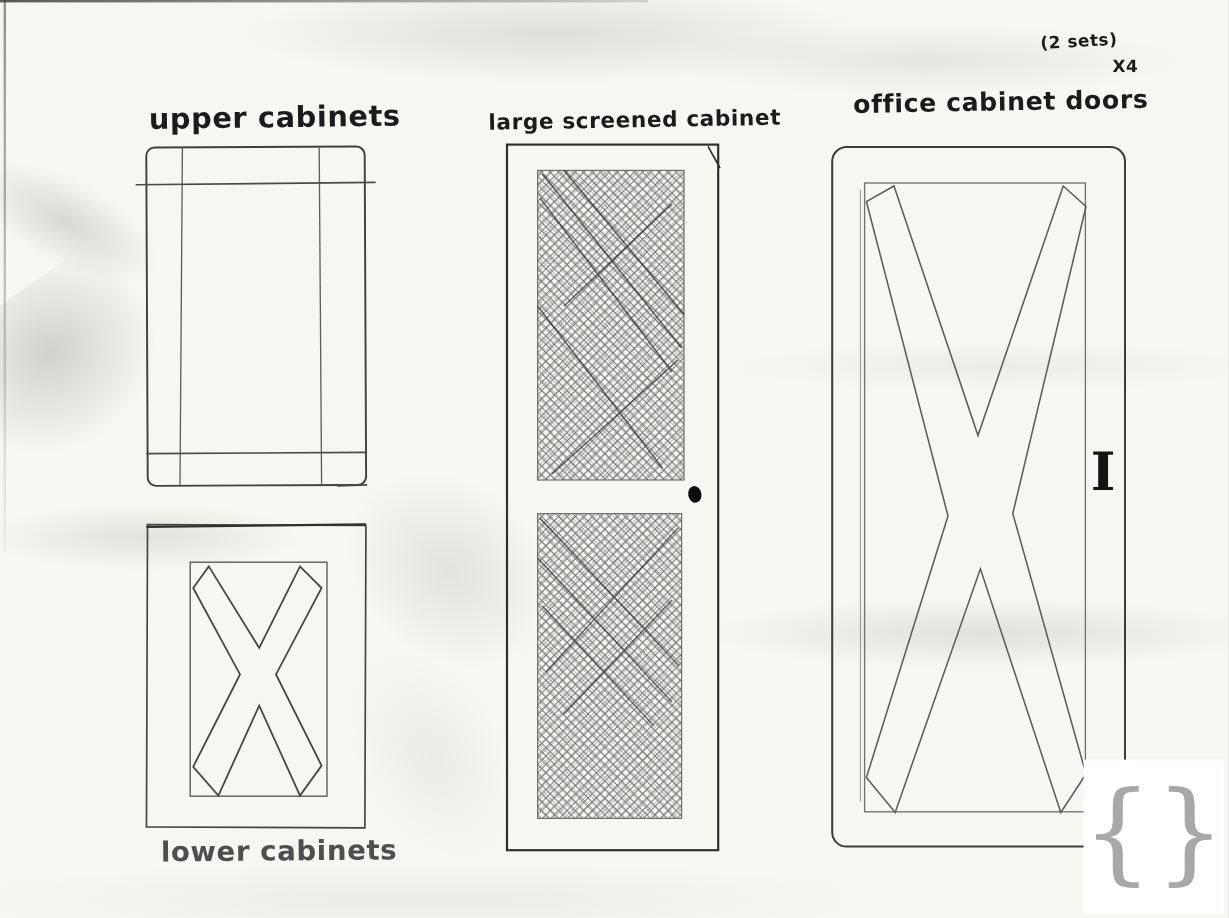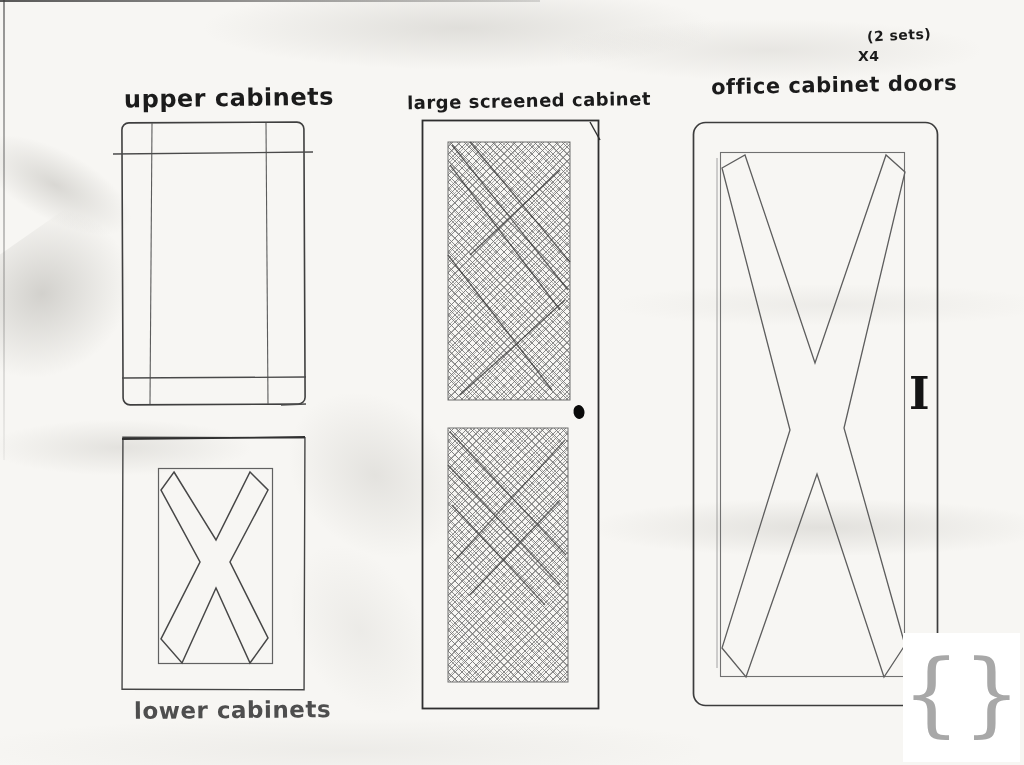--- a/index.html
+++ b/index.html
@@ -112,21 +112,21 @@
   </svg>
 
   <div class="hand" style="left:124px;top:84px;font-size:24px;transform:rotate(-0.8deg);">upper cabinets</div>
 
   <div class="hand" style="left:407px;top:90px;font-size:18px;transform:rotate(-1deg);">large screened cabinet</div>
 
   <div class="hand" style="left:711px;top:73px;font-size:21px;transform:rotate(-1deg);">office cabinet doors</div>
 
   <div class="hand" style="left:867px;top:27px;font-size:14px;transform:rotate(-3deg);">(2 sets)</div>
 
-  <div class="hand" style="left:858px;top:48px;font-size:14px;">X4</div>
+  <div class="hand" style="left:927px;top:48px;font-size:14px;">X4</div>
 
   <div class="hand pencil-text" style="left:134px;top:697px;font-size:23px;transform:rotate(-0.5deg);">lower cabinets</div>
 
   <div class="dim-mark" style="left:909px;top:368px;font-size:44px;">I</div>
 
   <div class="logo">
     <span class="brace">{</span>
     <svg class="bird" width="62" height="60" viewBox="0 0 62 58">
       <g fill="#141414">
         <polygon points="2,53 21,35 28,45"></polygon>

